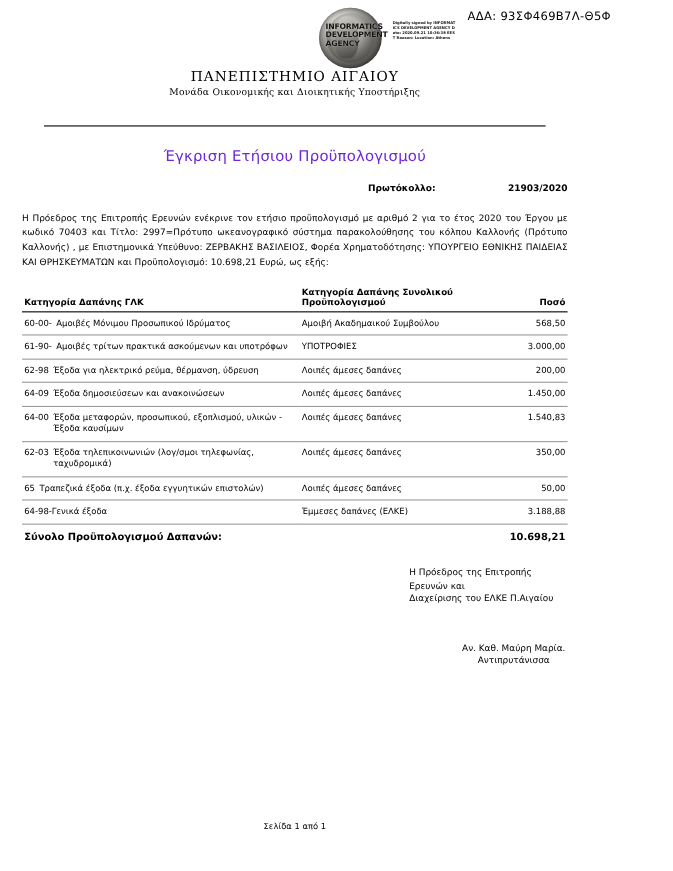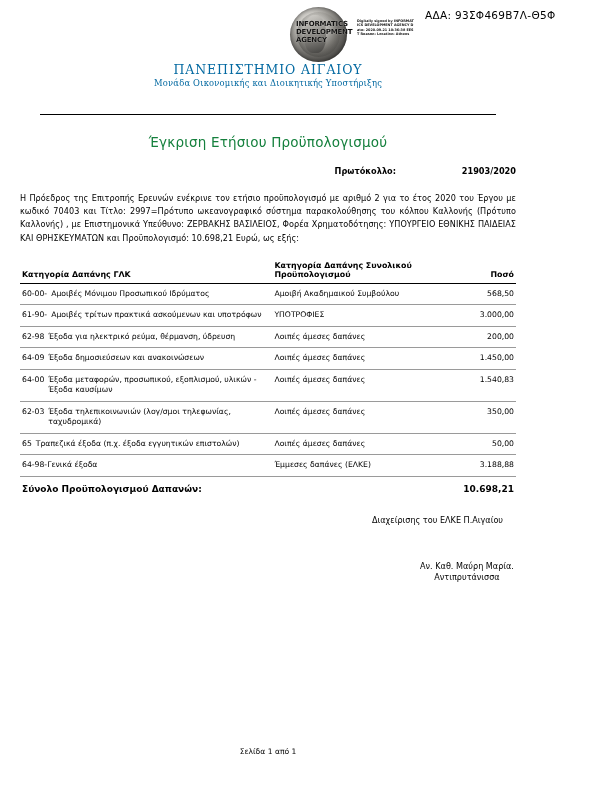--- a/index.html
+++ b/index.html
@@ -99,40 +99,40 @@
     z-index: 3;
     word-break: break-all;
   }
   .org-lines {
     position: absolute;
     left: 0;
     right: 0;
     top: 62px;
     text-align: center;
     font-family: "DejaVu Serif", serif;
-    color: #0369a1;
+    color: #000000;
   }
   .org-1 { font-size: 12.5px; letter-spacing: 0.9px; line-height: 15px; }
   .org-2 { font-size: 9.2px; letter-spacing: 0.7px; line-height: 13px; }
   .org-3 { font-size: 8.4px; letter-spacing: 0.2px; line-height: 12px; }
 
   .hr-top {
     position: absolute;
     left: 20px;
     right: 20px;
     top: 114px;
     border-top: 1.6px solid #000;
   }
 
   
   .doc-title {
     margin-top: 16px;
     text-align: center;
     font-size: 13.5px;
-    color: #15803d;
+    color: #6d28d9;
     letter-spacing: 0.2px;
   }
   .protocol-row {
     margin-top: 16px;
     display: flex;
     justify-content: flex-end;
     font-size: 8.2px;
     font-weight: bold;
   }
   .protocol-label { margin-right: 56px; }
@@ -352,20 +352,21 @@
         <td class="amount">3.188,88</td>
       </tr>
       <tr class="total-row">
         <td colspan="2">Σύνολο Προϋπολογισμού Δαπανών:</td>
         <td class="amount">10.698,21</td>
       </tr>
     </tbody>
   </table>
 
   <div class="sig-block">
+    <div>Η Πρόεδρος της Επιτροπής Ερευνών και</div>
     <div>Διαχείρισης του ΕΛΚΕ Π.Αιγαίου</div>
     <div class="sig-name">
       <div>Αν. Καθ. Μαύρη Μαρία.</div>
       <div>Αντιπρυτάνισσα</div>
     </div>
   </div>
 
   <div class="footer">Σελίδα 1 από 1</div>
 
 </div>

